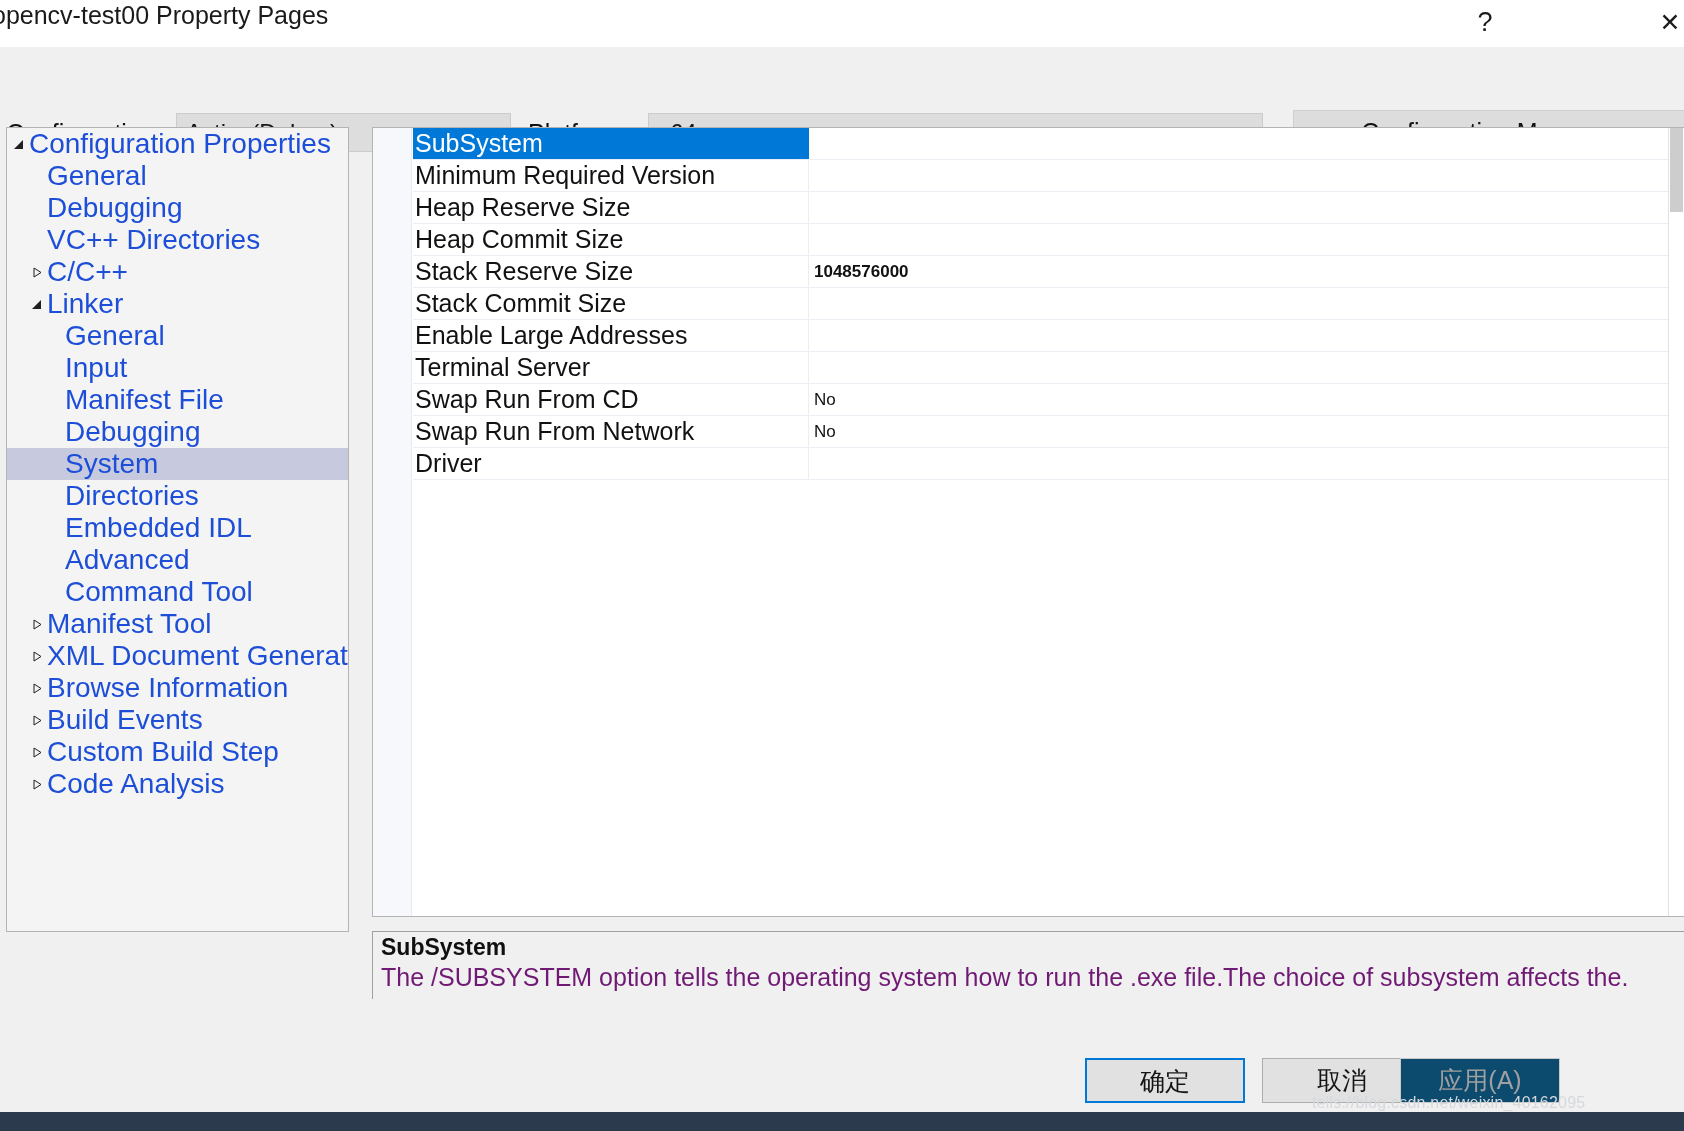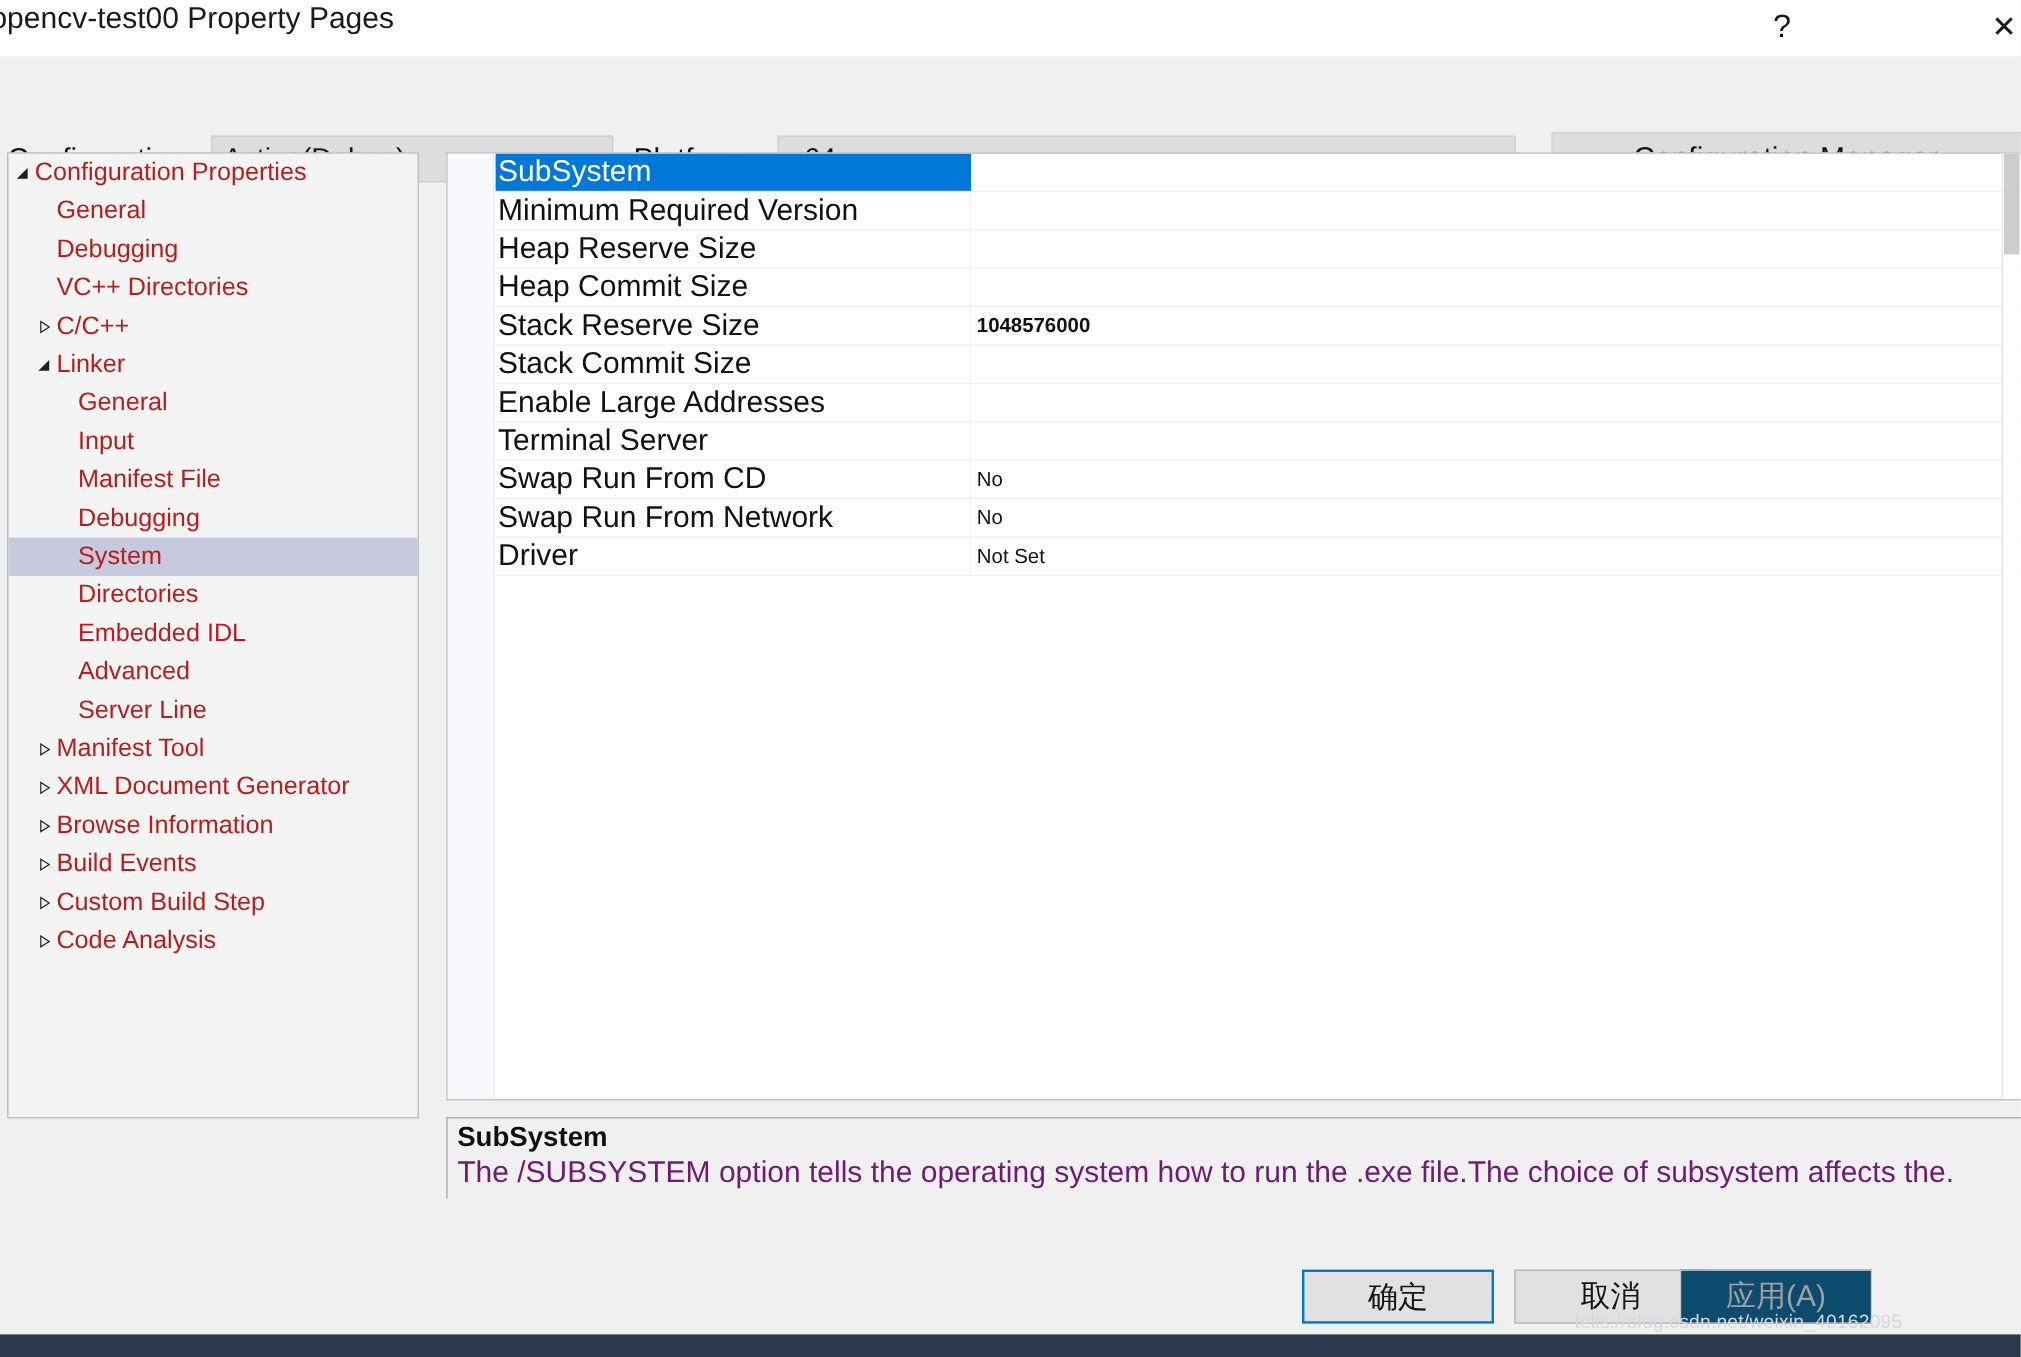--- a/index.html
+++ b/index.html
@@ -139,22 +139,22 @@
   }
   .tree-item {
     position: relative;
     height: 32px;
     display: flex;
     align-items: center;
     white-space: nowrap;
     cursor: default;
   }
   .tree-item .tw-label {
-    font-size: 21px;
-    color: #b91c1c;
+    font-size: 28px;
+    color: #1d4ed8;
     line-height: 32px;
   }
   .tree-item.selected {
     background: #c7cade;
   }
   .expander {
     width: 22px;
     min-width: 22px;
     height: 32px;
     display: flex;
@@ -453,21 +453,21 @@
           <span class="tw-label">Embedded IDL</span>
         </div>
         <div class="tree-item">
           <div style="width: 36px; min-width: 36px; height: 32px;"></div>
           <div class="expander spacer"></div>
           <span class="tw-label">Advanced</span>
         </div>
         <div class="tree-item">
           <div style="width: 36px; min-width: 36px; height: 32px;"></div>
           <div class="expander spacer"></div>
-          <span class="tw-label">Server Line</span>
+          <span class="tw-label">Command Tool</span>
         </div>
         <div class="tree-item">
           <div style="width: 18px; min-width: 18px; height: 32px;"></div>
           <div class="expander">
             <svg width="13" height="13" viewBox="0 0 13 13">
               <polygon points="4,2 11,6.5 4,11" fill="none" stroke="#1f1f1f" stroke-width="1"></polygon>
             </svg>
           </div>
           <span class="tw-label">Manifest Tool</span>
         </div>
@@ -557,21 +557,20 @@
         <div class="grid-row">
           <div class="pname">Swap Run From CD</div>
           <div class="pvalue">No</div>
         </div>
         <div class="grid-row">
           <div class="pname">Swap Run From Network</div>
           <div class="pvalue">No</div>
         </div>
         <div class="grid-row">
           <div class="pname">Driver</div>
-          <div class="pvalue">Not Set</div>
         </div>
       </div>
     <div class="grid-scrollbar">
       <div class="grid-scroll-thumb"></div>
     </div>
   </div>
 
   <div class="desc-pane">
     <div class="desc-title">SubSystem</div>
     <div class="desc-body">The /SUBSYSTEM option tells the operating system how to run the .exe file.The choice of subsystem affects the.</div>

